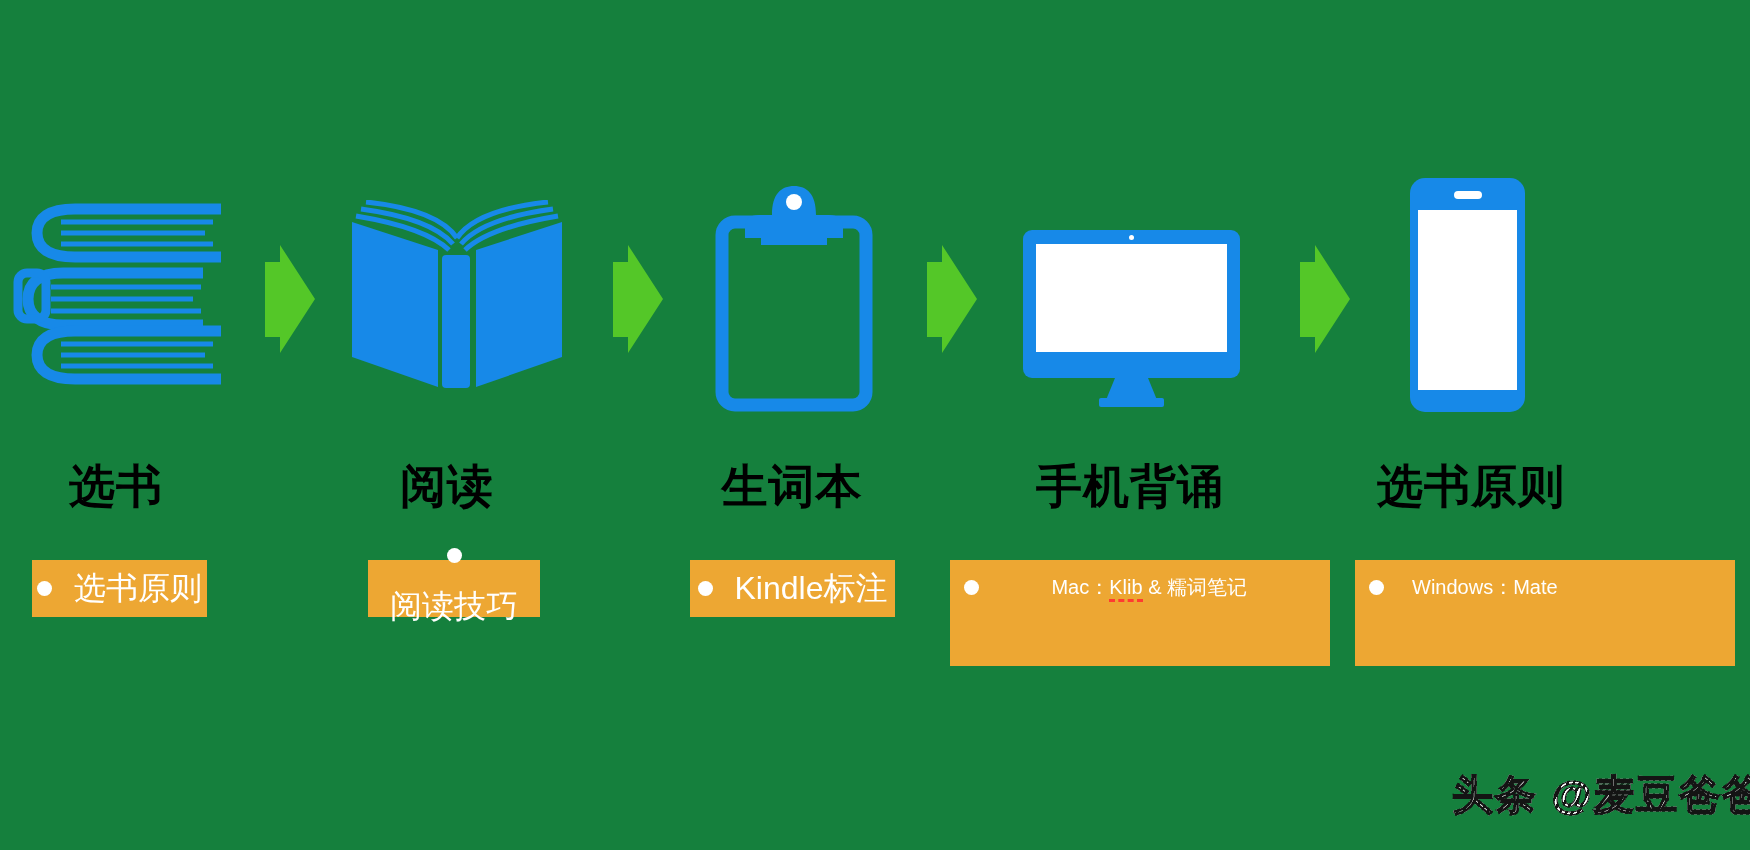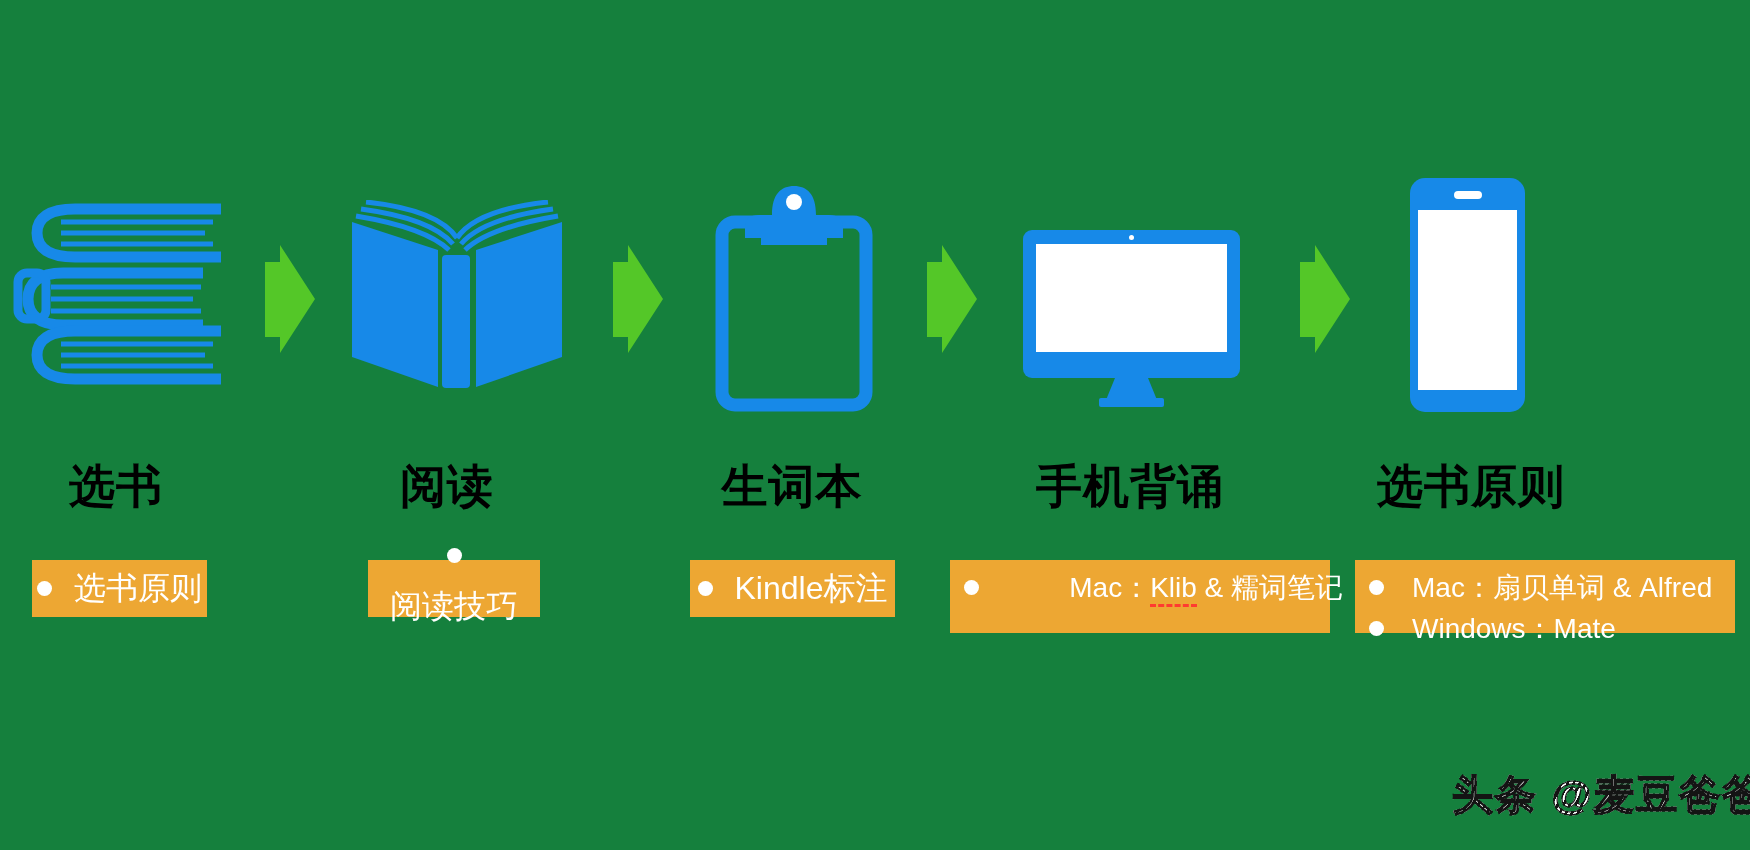--- a/index.html
+++ b/index.html
@@ -16,21 +16,21 @@
     white-space:nowrap;
   }
   .badge {
     position:absolute; top:560px; background:#EDA733; color:#fff;
   }
   .badge.single {
     height:57px; display:flex; align-items:center; justify-content:center; gap:22px;
     font-size:32px;
   }
   .badge.double {
-    height:73px; padding:7px 10px 2px 14px; font-size:28px;
+    height:106px; padding:7px 10px 2px 14px; font-size:20px;
   }
   .badge .line {
     display:flex; align-items:center; gap:28px; height:41px; white-space:nowrap;
   }
   .badge .line span { white-space:pre; }
   .dot {
     width:15px; height:15px; border-radius:50%; background:#fff; flex:0 0 15px;
   }
   .u-red {
     border-bottom:3px dashed #FF3B30; padding-bottom:1px;
@@ -156,23 +156,19 @@
       <span class="dot"></span>
       <span>
         <span>Mac：</span><span class="u-red">Klib</span><span> &amp; 糯词笔记</span>
       </span>
     </div>
   </div>
 
   <div class="badge double" style="left:1355px; width:380px;">
     <div class="line">
       <span class="dot"></span>
-      <span>Mac：扇贝单词 &amp; Alfred</span>
-    </div>
-    <div class="line">
-      <span class="dot"></span>
       <span>Windows：Mate</span>
     </div>
   </div>
 
   <div class="watermark">头条 @麦豆爸爸</div>
 
 </div>
 
 </body></html>

